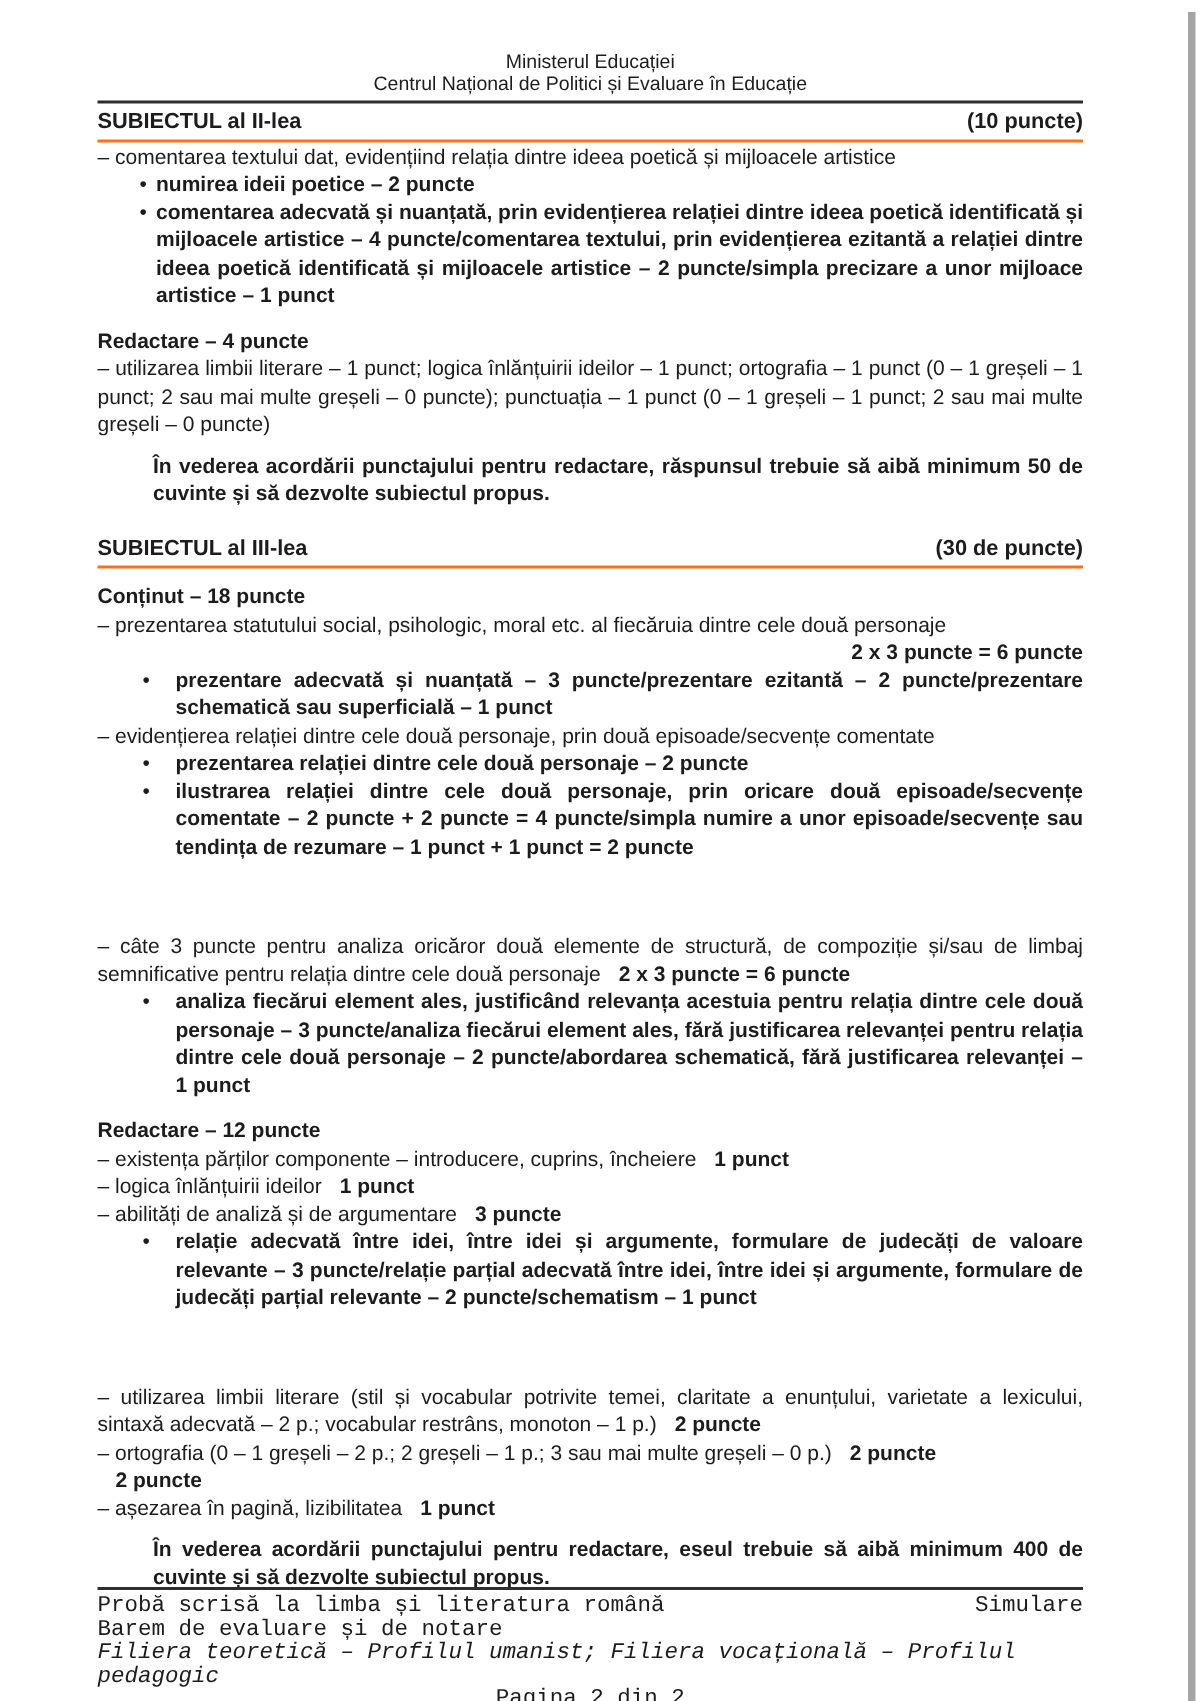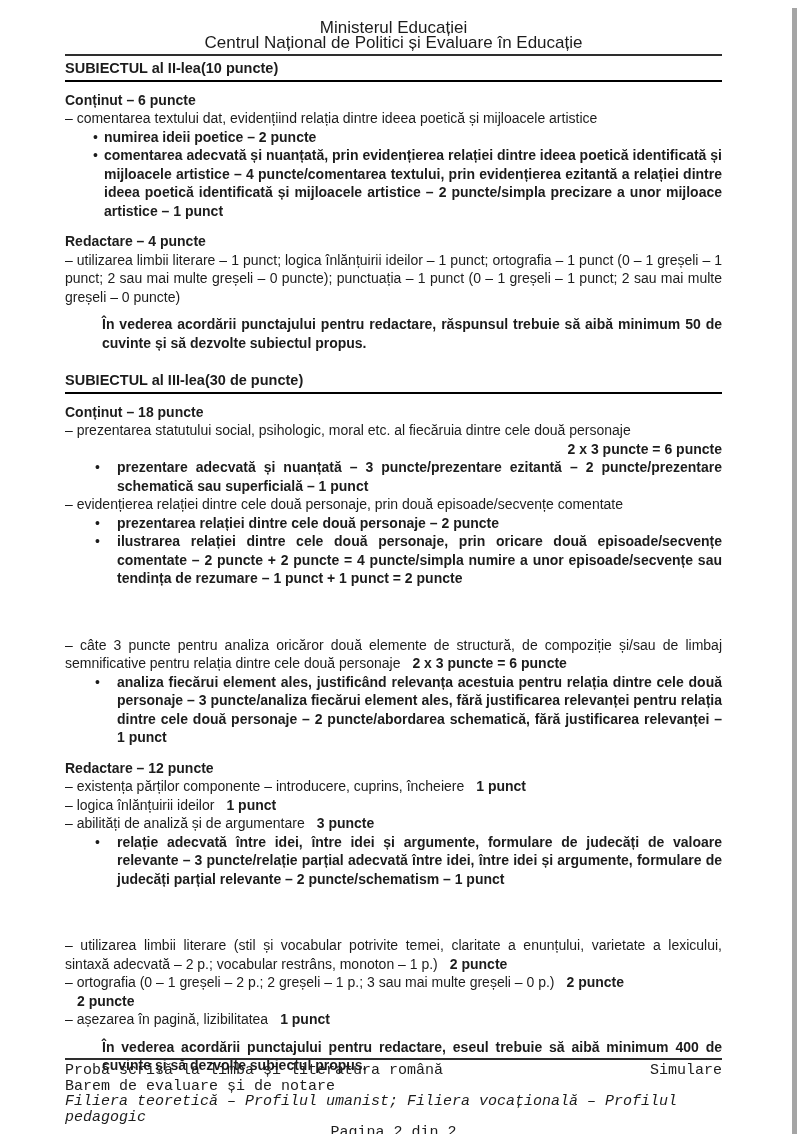--- a/index.html
+++ b/index.html
@@ -15,29 +15,30 @@
   }
   .scan-edge {
     position: absolute; right: 3px; top: 8px; bottom: 0;
     width: 5px; background: #a5a5a5;
   }
   .page {
     padding: 20px 78px 0 65px;
   }
   .doc-header {
     text-align: center;
-    font-size: 17px;
+    font-size: 13px;
     line-height: 15px;
     border-bottom: 2px solid #2e2e2e;
     padding-bottom: 4px;
+    margin-top: 13px;
   }
   .title-row {
-    display: flex; justify-content: flex-start;
+    display: flex; justify-content: space-between;
     font-weight: 700; font-size: 14.5px;
-    border-bottom: 2px solid #000000;
+    border-bottom: 2px solid #f97316;
     padding: 3px 0 2px 0;
   }
   .title-row.s3 { margin-top: 16px; }
   .sec-heading { font-weight: 700; margin-top: 9px; }
   .para { text-align: justify; }
   .force-just { text-align: justify; text-align-last: justify; margin-top: 48px; }
   .pts-line { text-align: right; font-weight: 700; }
   .row { display: flex; justify-content: flex-start; }
   .row .pts { font-weight: 700; white-space: nowrap; margin-left: 12px; }
   .bullet { display: flex; margin-left: 28px; }
@@ -67,21 +68,20 @@
   <div class="doc-header">
     <div>Ministerul Educației</div>
     <div>Centrul Național de Politici și Evaluare în Educație</div>
   </div>
 
   <div class="title-row">
     <span>SUBIECTUL al II-lea</span>
     <span>(10 puncte)</span>
   </div>
 
-  <div class="sec-heading">Conținut – 6 puncte</div>
   <div class="para">– comentarea textului dat, evidențiind relația dintre ideea poetică și mijloacele artistice</div>
   <div class="bullet">
     <span class="bm">•</span>
     <div class="bt">numirea ideii poetice –  2 puncte</div>
   </div>
   <div class="bullet">
     <span class="bm">•</span>
     <div class="bt">comentarea adecvată și nuanțată, prin evidențierea relației dintre ideea poetică identificată și mijloacele artistice – 4 puncte/comentarea textului, prin evidențierea ezitantă a relației dintre ideea poetică identificată și mijloacele artistice – 2 puncte/simpla precizare a unor mijloace artistice – 1 punct</div>
   </div>
 

